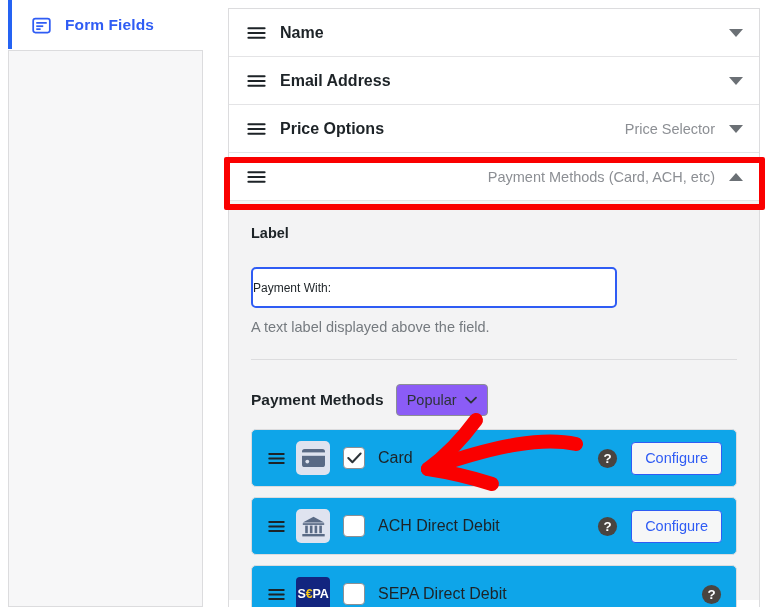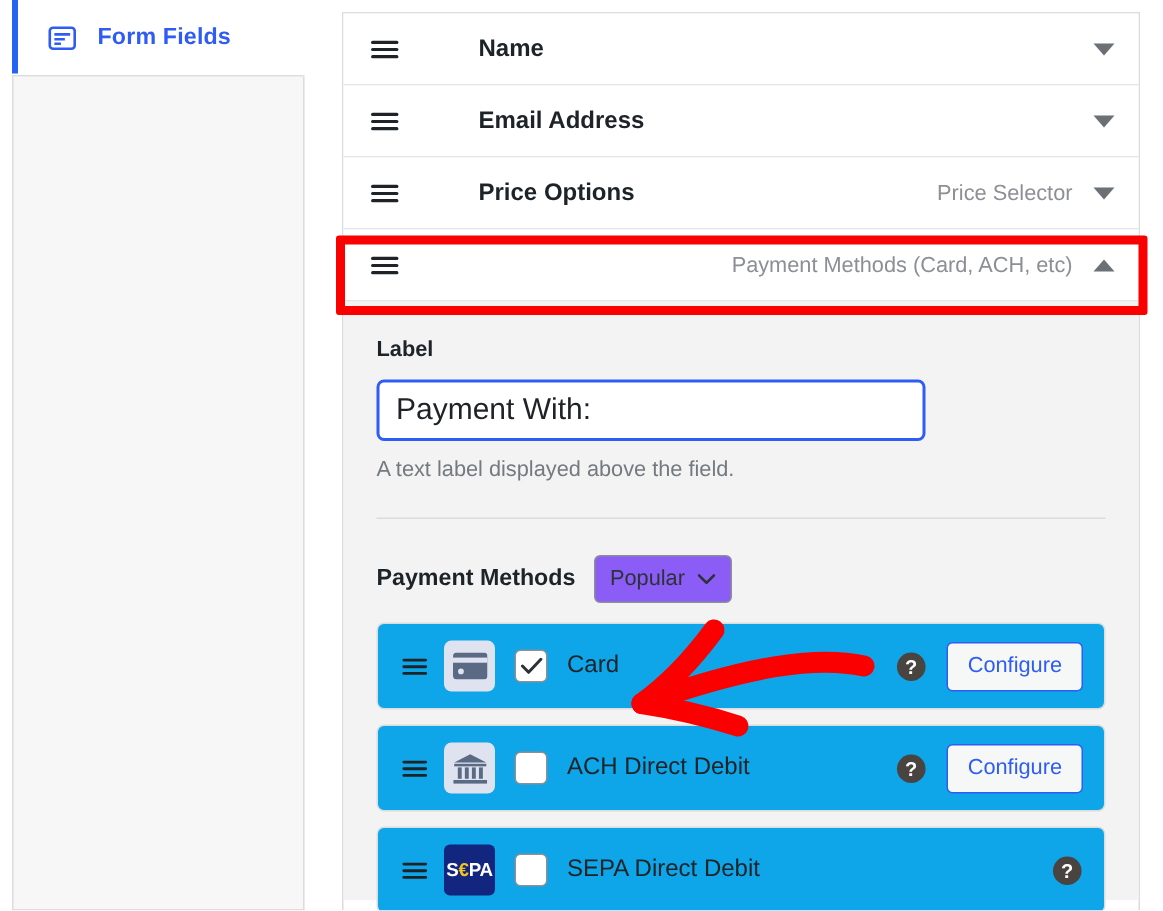--- a/index.html
+++ b/index.html
@@ -104,21 +104,20 @@
     margin-right: 14px;
     display: block;
     color: #1d2327;
   }
 
   .field-title {
     font-size: 16px;
     font-weight: 700;
     color: #1d2327;
     white-space: nowrap;
-    margin-left: 39px;
   }
 
   .field-meta {
     margin-left: auto;
     font-size: 14.5px;
     color: #8c8f94;
     white-space: nowrap;
     padding-right: 14px;
   }
 
@@ -135,30 +134,30 @@
   .settings-body {
     background: #f3f3f4;
     padding: 24px 22px 0 22px;
     height: 399px;
   }
 
   .setting-label {
     font-size: 14.5px;
     font-weight: 700;
     color: #1d2327;
-    margin-bottom: 12px;
+    margin-bottom: 26px;
   }
 
   .text-input {
     display: block;
     width: 366px;
     height: 41px;
-    padding: 0 11px;
+    padding: 0 0;
     font-family: "Liberation Sans", sans-serif;
-    font-size: 20px;
+    font-size: 12px;
     color: #1d2327;
     background: #ffffff;
     border: 2px solid #2f5cf4;
     border-radius: 5px;
     outline: none;
   }
 
   .help-text {
     margin-top: 11px;
     font-size: 14.5px;

